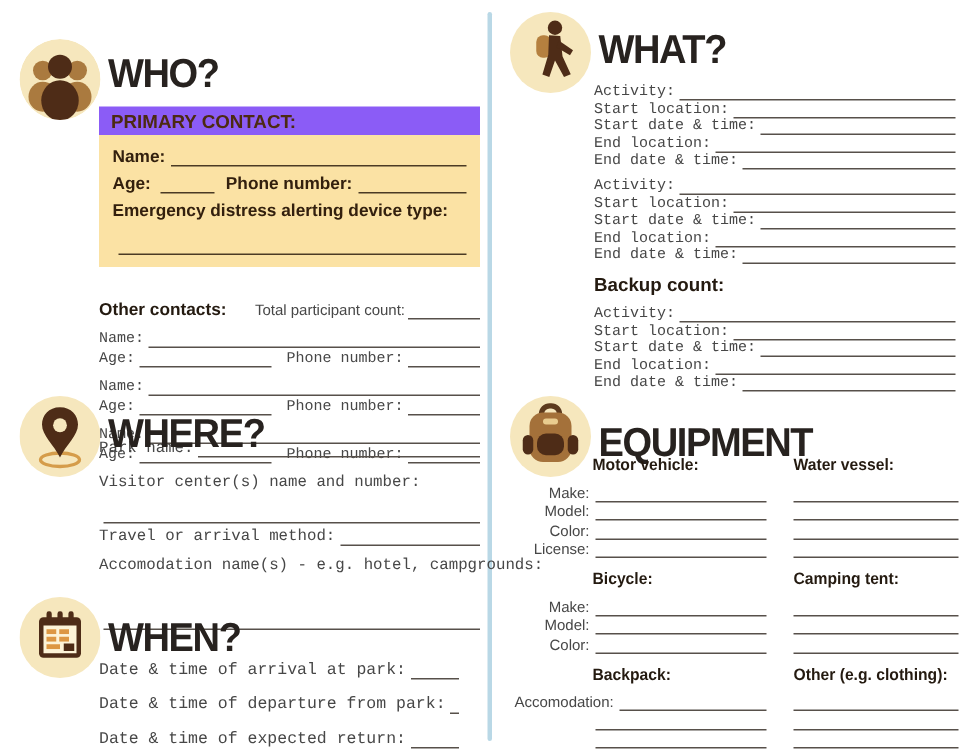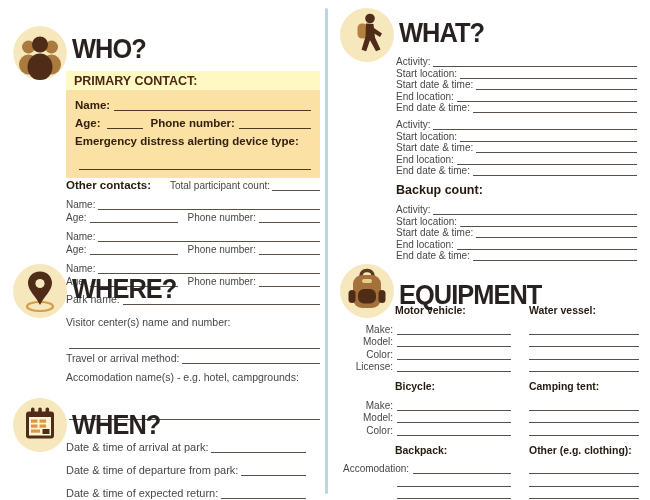--- a/index.html
+++ b/index.html
@@ -5,37 +5,37 @@
   html,body{margin:0;padding:0;}
   body{width:650px;height:500px;background:#ffffff;font-family:"Liberation Sans",sans-serif;}
   .page{position:relative;width:650px;height:500px;overflow:hidden;background:#fff;}
   .divider{position:absolute;left:325px;top:8px;height:486px;width:3px;border-radius:2px;background:#b9d8e6;}
   .sec{position:absolute;}
   .icon-circle{position:absolute;left:3px;top:4px;width:54px;height:54px;}
   .sec-title{position:absolute;left:62px;font-weight:bold;font-size:27px;color:#27221f;letter-spacing:-1px;transform:scaleX(.94);transform-origin:left center;white-space:nowrap;}
   .content{margin-left:56px;}
   .rcontent{margin-left:59px;}
 
-  .row{display:flex;align-items:flex-end;}
+  .row{display:flex;align-items:flex-end;font-family:Liberation Mono, monospace;}
   .line{border-bottom:1px solid #57504a;flex:1;margin-left:3px;}
   .lab{color:#474747;font-size:10px;white-space:nowrap;}
   .subhead{font-weight:bold;color:#241a10;font-size:11.5px;white-space:nowrap;}
 
   
   #sec-who{left:10px;top:22px;width:310px;height:252px;}
   #sec-who .sec-title{top:12px;}
   #sec-who .content{padding-top:49px;}
   .pc-box{width:254px;box-sizing:border-box;}
-  .pc-head{background:#fef9c3;color:#4c2a12;font-weight:bold;font-size:12.5px;padding:3px 8px 2px;}
+  .pc-head{background:#8b5cf6;color:#4c2a12;font-weight:bold;font-size:12.5px;padding:3px 8px 2px;}
   .pc-body{background:#fbe2a4;padding:3px 9px 8px;}
   .pc-row{display:flex;align-items:flex-end;font-weight:bold;font-size:11.5px;color:#33200e;margin-top:6px;white-space:nowrap;}
   .pc-line{border-bottom:1.4px solid #4b3a24;flex:1;margin-left:4px;}
   .pc-age{flex:0 0 36px;margin-left:6px;margin-right:8px;}
   .pc-devline{margin-top:12px;height:10px;}
-  .oc-row{display:flex;align-items:flex-end;justify-content:space-between;margin-top:1px;width:254px;}
+  .oc-row{display:flex;align-items:flex-end;justify-content:space-between;margin-top:23px;width:254px;}
   .tpc{display:flex;align-items:flex-end;font-size:10px;color:#474747;}
   .tpc-line{width:48px;border-bottom:1px solid #57504a;margin-left:2px;}
   .cgroup{margin-top:6px;width:254px;}
   .cgroup .row{height:13px;}
   .agew{flex:0 0 88px;margin-right:8px;}
   .phlab{margin-left:2px;}
 
   
   #sec-where{left:10px;top:260px;width:310px;height:134px;}
   #sec-where .sec-title{top:14px;}

